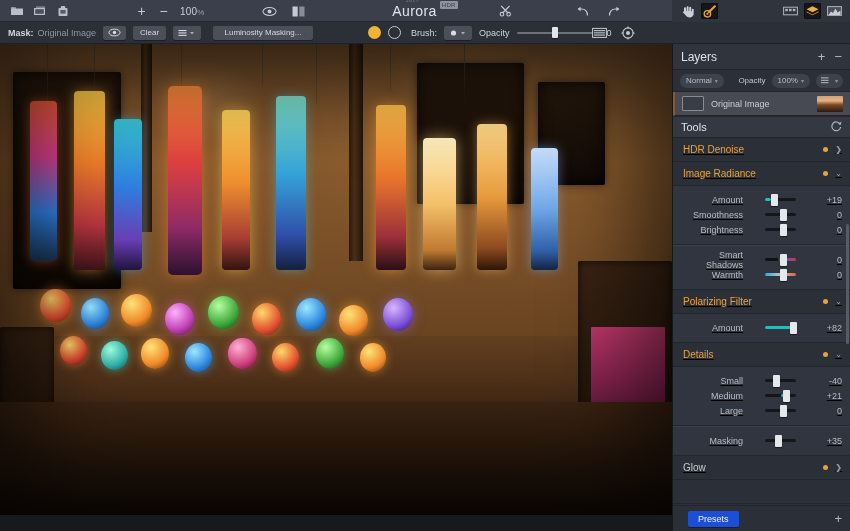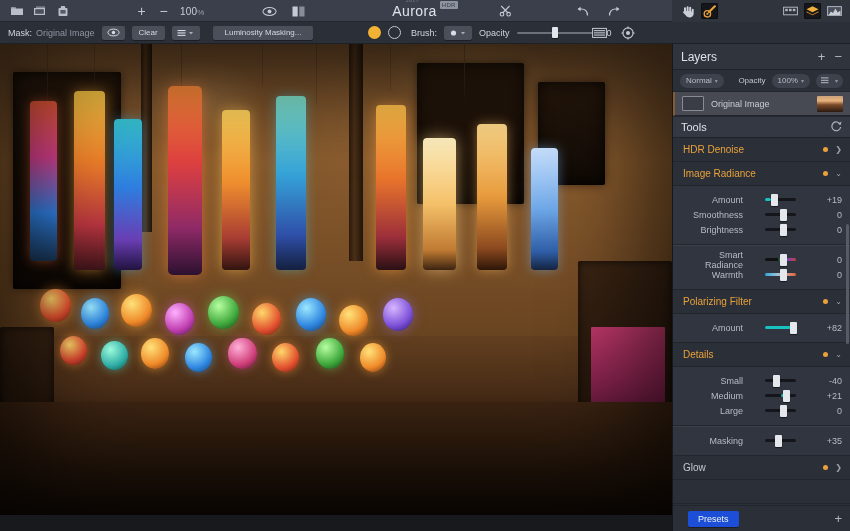--- a/index.html
+++ b/index.html
@@ -37,21 +37,21 @@
   .tb-grp { display: flex; align-items: center; gap: 5px; }
   .sq-btn { width: 17px; height: 16px; border-radius: 2px; display: flex; align-items: center; justify-content: center; }
   .sq-btn.on { background: #14161a; box-shadow: inset 0 0 0 1px #0d0f12; }
 
   
   .maskbar {
     height: 22px; flex: 0 0 22px; background: #2b2f38;
     display: flex; align-items: center; position: relative;
     border-bottom: 1px solid #1d2026;
   }
-  .mb-label { font-size: 9px; color: #cfd4dd; padding-left: 8px; font-weight: normal; }
+  .mb-label { font-size: 9px; color: #cfd4dd; padding-left: 8px; font-weight: bold; }
   .mb-value { font-size: 9px; color: #8f96a2; margin-left: 4px; }
   .mini-btn {
     height: 14px; background: #4a4f5a; border-radius: 2px;
     display: flex; align-items: center; justify-content: center;
     color: #d4d8e0; font-size: 8px; padding: 0 7px; margin-left: 7px;
     box-shadow: 0 1px 0 rgba(0,0,0,.35);
   }
   .mini-btn.icob { padding: 0 5px; }
   .mb-lum { position: absolute; left: 213px; height: 14px; background: #4a4f5a; border-radius: 2px; display: flex; align-items: center; justify-content: center; color: #d4d8e0; font-size: 8px; width: 100px; box-shadow: 0 1px 0 rgba(0,0,0,.35); }
   .mb-mid { position: absolute; left: 368px; height: 22px; display: flex; align-items: center; gap: 7px; }
@@ -109,21 +109,21 @@
   .blend-op { font-size: 8px; color: #c2c7d1; margin-left: auto; }
   .layer-row { height: 24px; flex: 0 0 24px; background: #474a52; display: flex; align-items: center; padding: 0 7px; gap: 7px; border-bottom: 1px solid #23262d; border-left: 2px solid #8a5a2e; }
   .layer-thumb { width: 22px; height: 15px; background: #3a3d45; border: 1px solid #868b95; border-radius: 1px; }
   .layer-name { font-size: 9px; color: #c8ccd4; flex: 1; }
   .layer-prev { width: 26px; height: 16px; border-radius: 1px;
     background: linear-gradient(180deg,#c9a27a 0%,#e8b27c 30%,#7a4a2a 55%,#2a1a10 100%); }
 
   .tools-head { height: 22px; flex: 0 0 22px; background: #343843; display: flex; align-items: center; justify-content: space-between; padding: 0 8px; border-bottom: 1px solid #202329; border-top: 1px solid #242831; }
   .tools-title { font-size: 11px; color: #dde1e8; }
 
-  .scroll { flex: 1; overflow: hidden; position: relative; background: #2b2f38; }
+  .scroll { flex: 1; overflow: hidden; position: relative; background: #2b2f38; text-decoration: underline; }
   .sec-head { height: 24px; display: flex; align-items: center; justify-content: space-between; padding: 0 8px 0 10px; border-bottom: 1px solid #23262d; background: #2b2f38; }
   .sec-name { font-size: 10px; }
   .sec-name.act { color: #e9a23b; }
   .sec-name.idle { color: #c6cad2; }
   .sec-ctrl { display: flex; align-items: center; gap: 7px; }
   .odot { width: 5px; height: 5px; border-radius: 50%; background: #e9a23b; }
   .chev { color: #9ba1ac; font-size: 8px; line-height: 1; }
   .sec-body { background: #31353f; padding: 6px 8px 7px 8px; border-bottom: 1px solid #23262d; }
   .sec-body.div { border-top: 1px solid #3b404a; }
   .srow { display: flex; align-items: center; height: 15px; gap: 22px; }
@@ -477,21 +477,21 @@
             <span class="slab">Brightness</span>
             <span class="sld">
               <span class="strack"></span>
               <span class="sknob" style="left:48%"></span>
             </span>
             <span class="sval">0</span>
           </div>
         </div>
         <div class="sec-body div">
           <div class="srow">
-            <span class="slab">Smart Radiance</span>
+            <span class="slab">Smart Shadows</span>
             <span class="sld">
               <span class="sgrad-color"></span>
               <span class="sknob" style="left:48%"></span>
             </span>
             <span class="sval">0</span>
           </div>
           <div class="srow">
             <span class="slab">Warmth</span>
             <span class="sld">
               <span class="sgrad-warm"></span>

